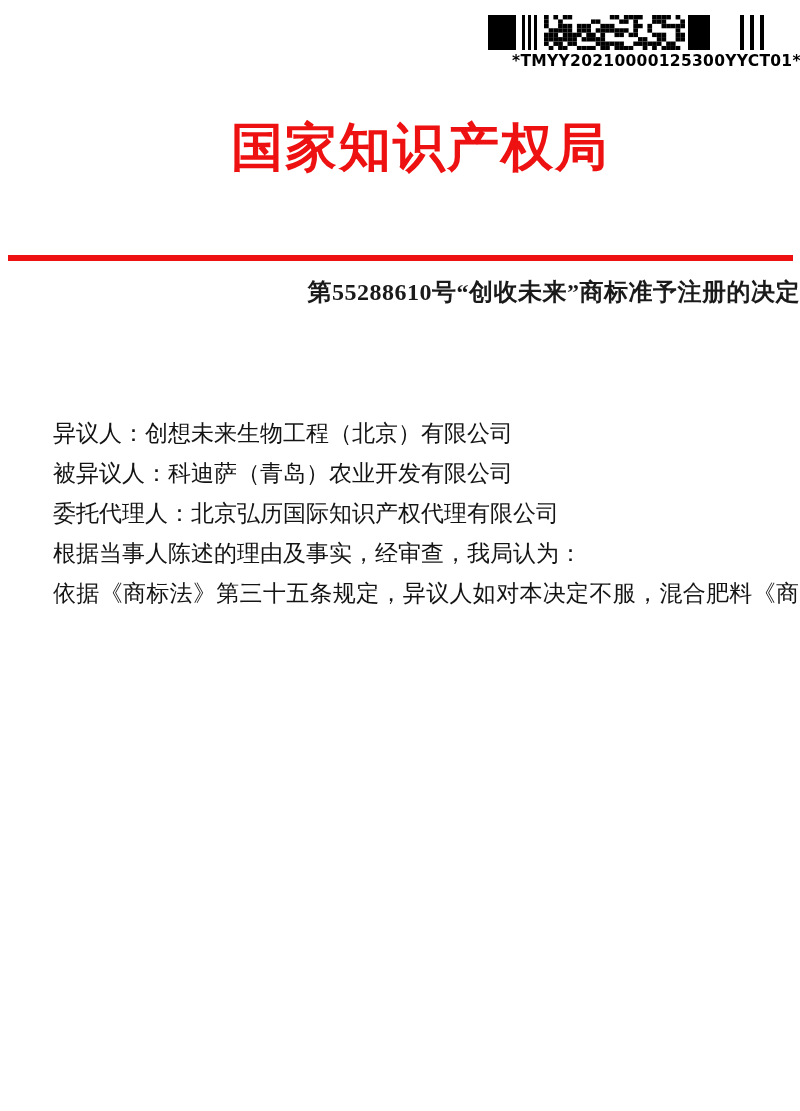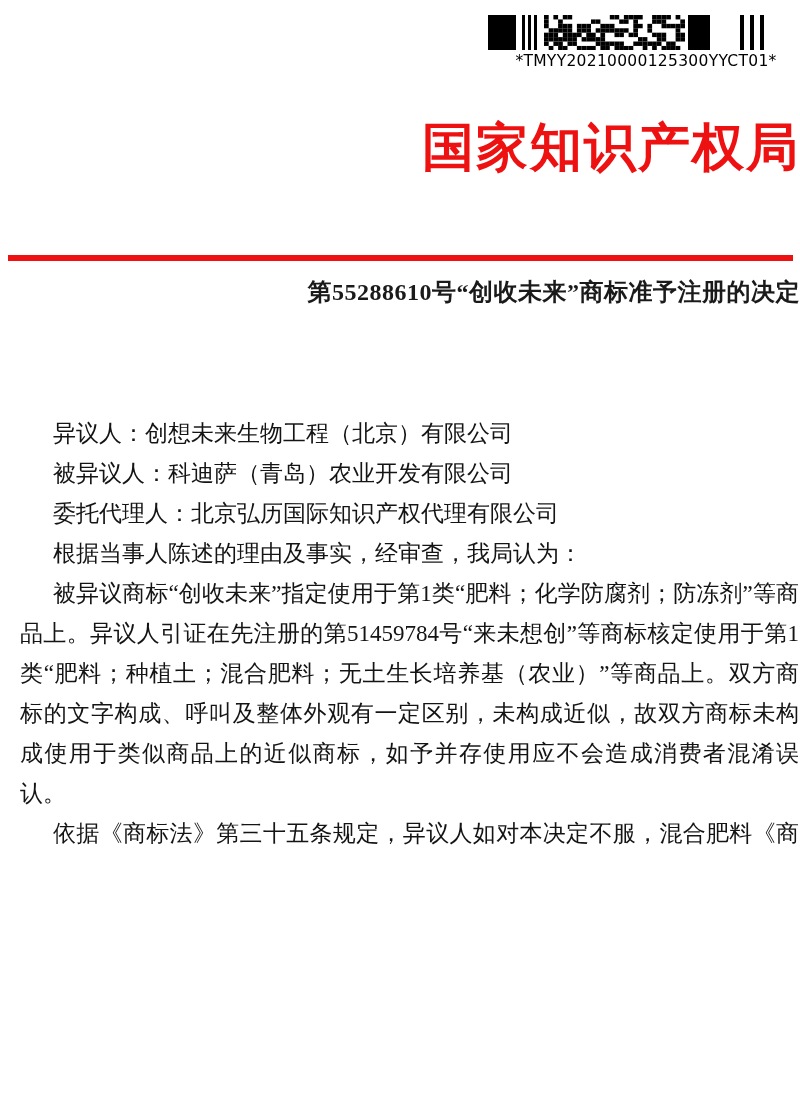--- a/index.html
+++ b/index.html
@@ -15,31 +15,31 @@
   .page { position: relative; width: 800px; height: 1111px; background: #fff; }
 
   
   .barcode-block { position: absolute; top: 15px; left: 488px; width: 292px; }
   .barcode-svg { display: block; width: 284px; height: 35px; }
   .barcode-text {
     margin-top: 2px;
     padding-left: 24px;
     text-align: center;
     font-family: "DejaVu Sans", "Liberation Sans", sans-serif;
-    font-weight: normal;
+    font-weight: bold;
     font-size: 15.5px;
     letter-spacing: 0.3px;
     white-space: nowrap;
     color: #000;
   }
 
   
   .agency-title {
     position: absolute; top: 118px; left: 40px; width: 760px;
-    text-align: right;
+    text-align: center;
     color: var(--accent);
     font-size: 52px;
     font-weight: bold;
     letter-spacing: 2px;
     line-height: 1.15;
   }
 
   
   .doc-number {
     position: absolute; top: 203px; right: 8px;
@@ -235,17 +235,16 @@
 
   <div class="red-rule"></div>
 
   <div class="decision-title">第55288610号“创收未来”商标准予注册的决定</div>
 
   <div class="body-text">
     <p>异议人：创想未来生物工程（北京）有限公司</p>
     <p>被异议人：科迪萨（青岛）农业开发有限公司</p>
     <p>委托代理人：北京弘历国际知识产权代理有限公司</p>
     <p>根据当事人陈述的理由及事实，经审查，我局认为：</p>
-    <p>被异议商标“创收未来”指定使用于第1类“肥料；化学防腐剂；防冻剂”等商品上。异议人引证在先注册的第51459784号“来未想创”等商标核定使用于第1类“肥料；种植土；混合肥料；无土生长培养基（农业）”等商品上。双方商标的文字构成、呼叫及整体外观有一定区别，未构成近似，故双方商标未构成使用于类似商品上的近似商标，如予并存使用应不会造成消费者混淆误认。</p>
     <p class="cutoff">依据《商标法》第三十五条规定，异议人如对本决定不服，混合肥料《商</p>
   </div>
 
 </div>
 
 </body></html>

